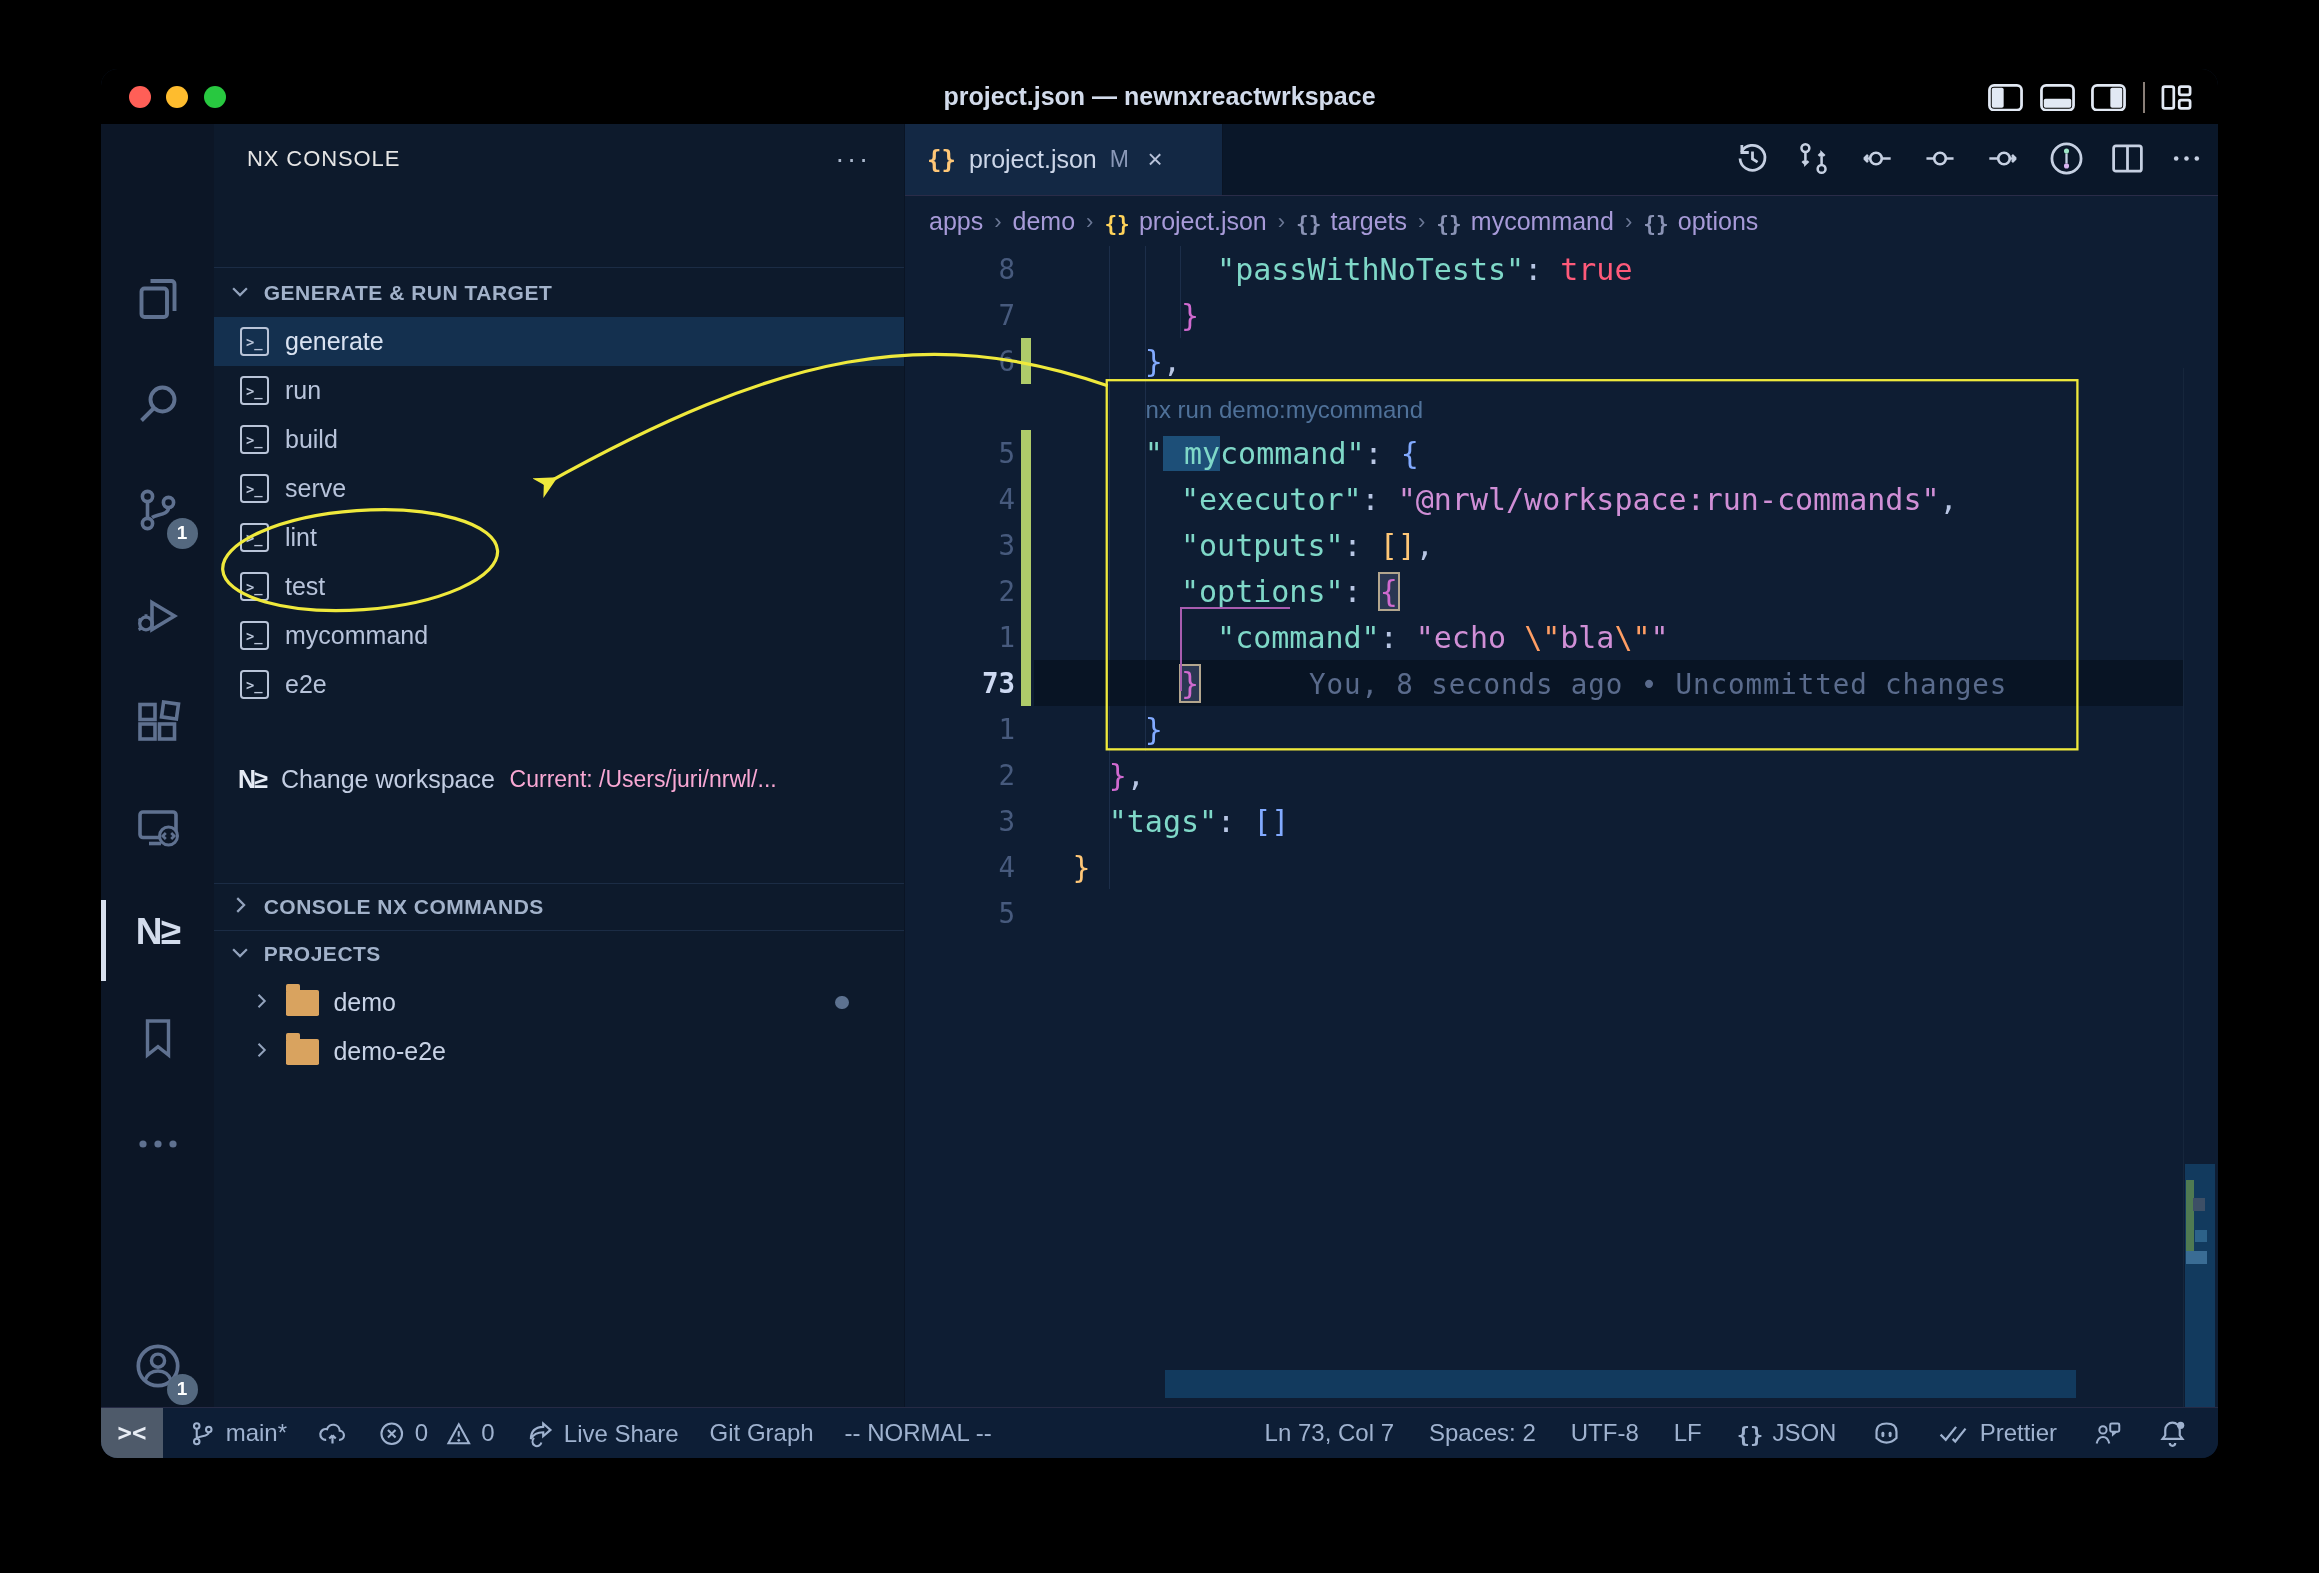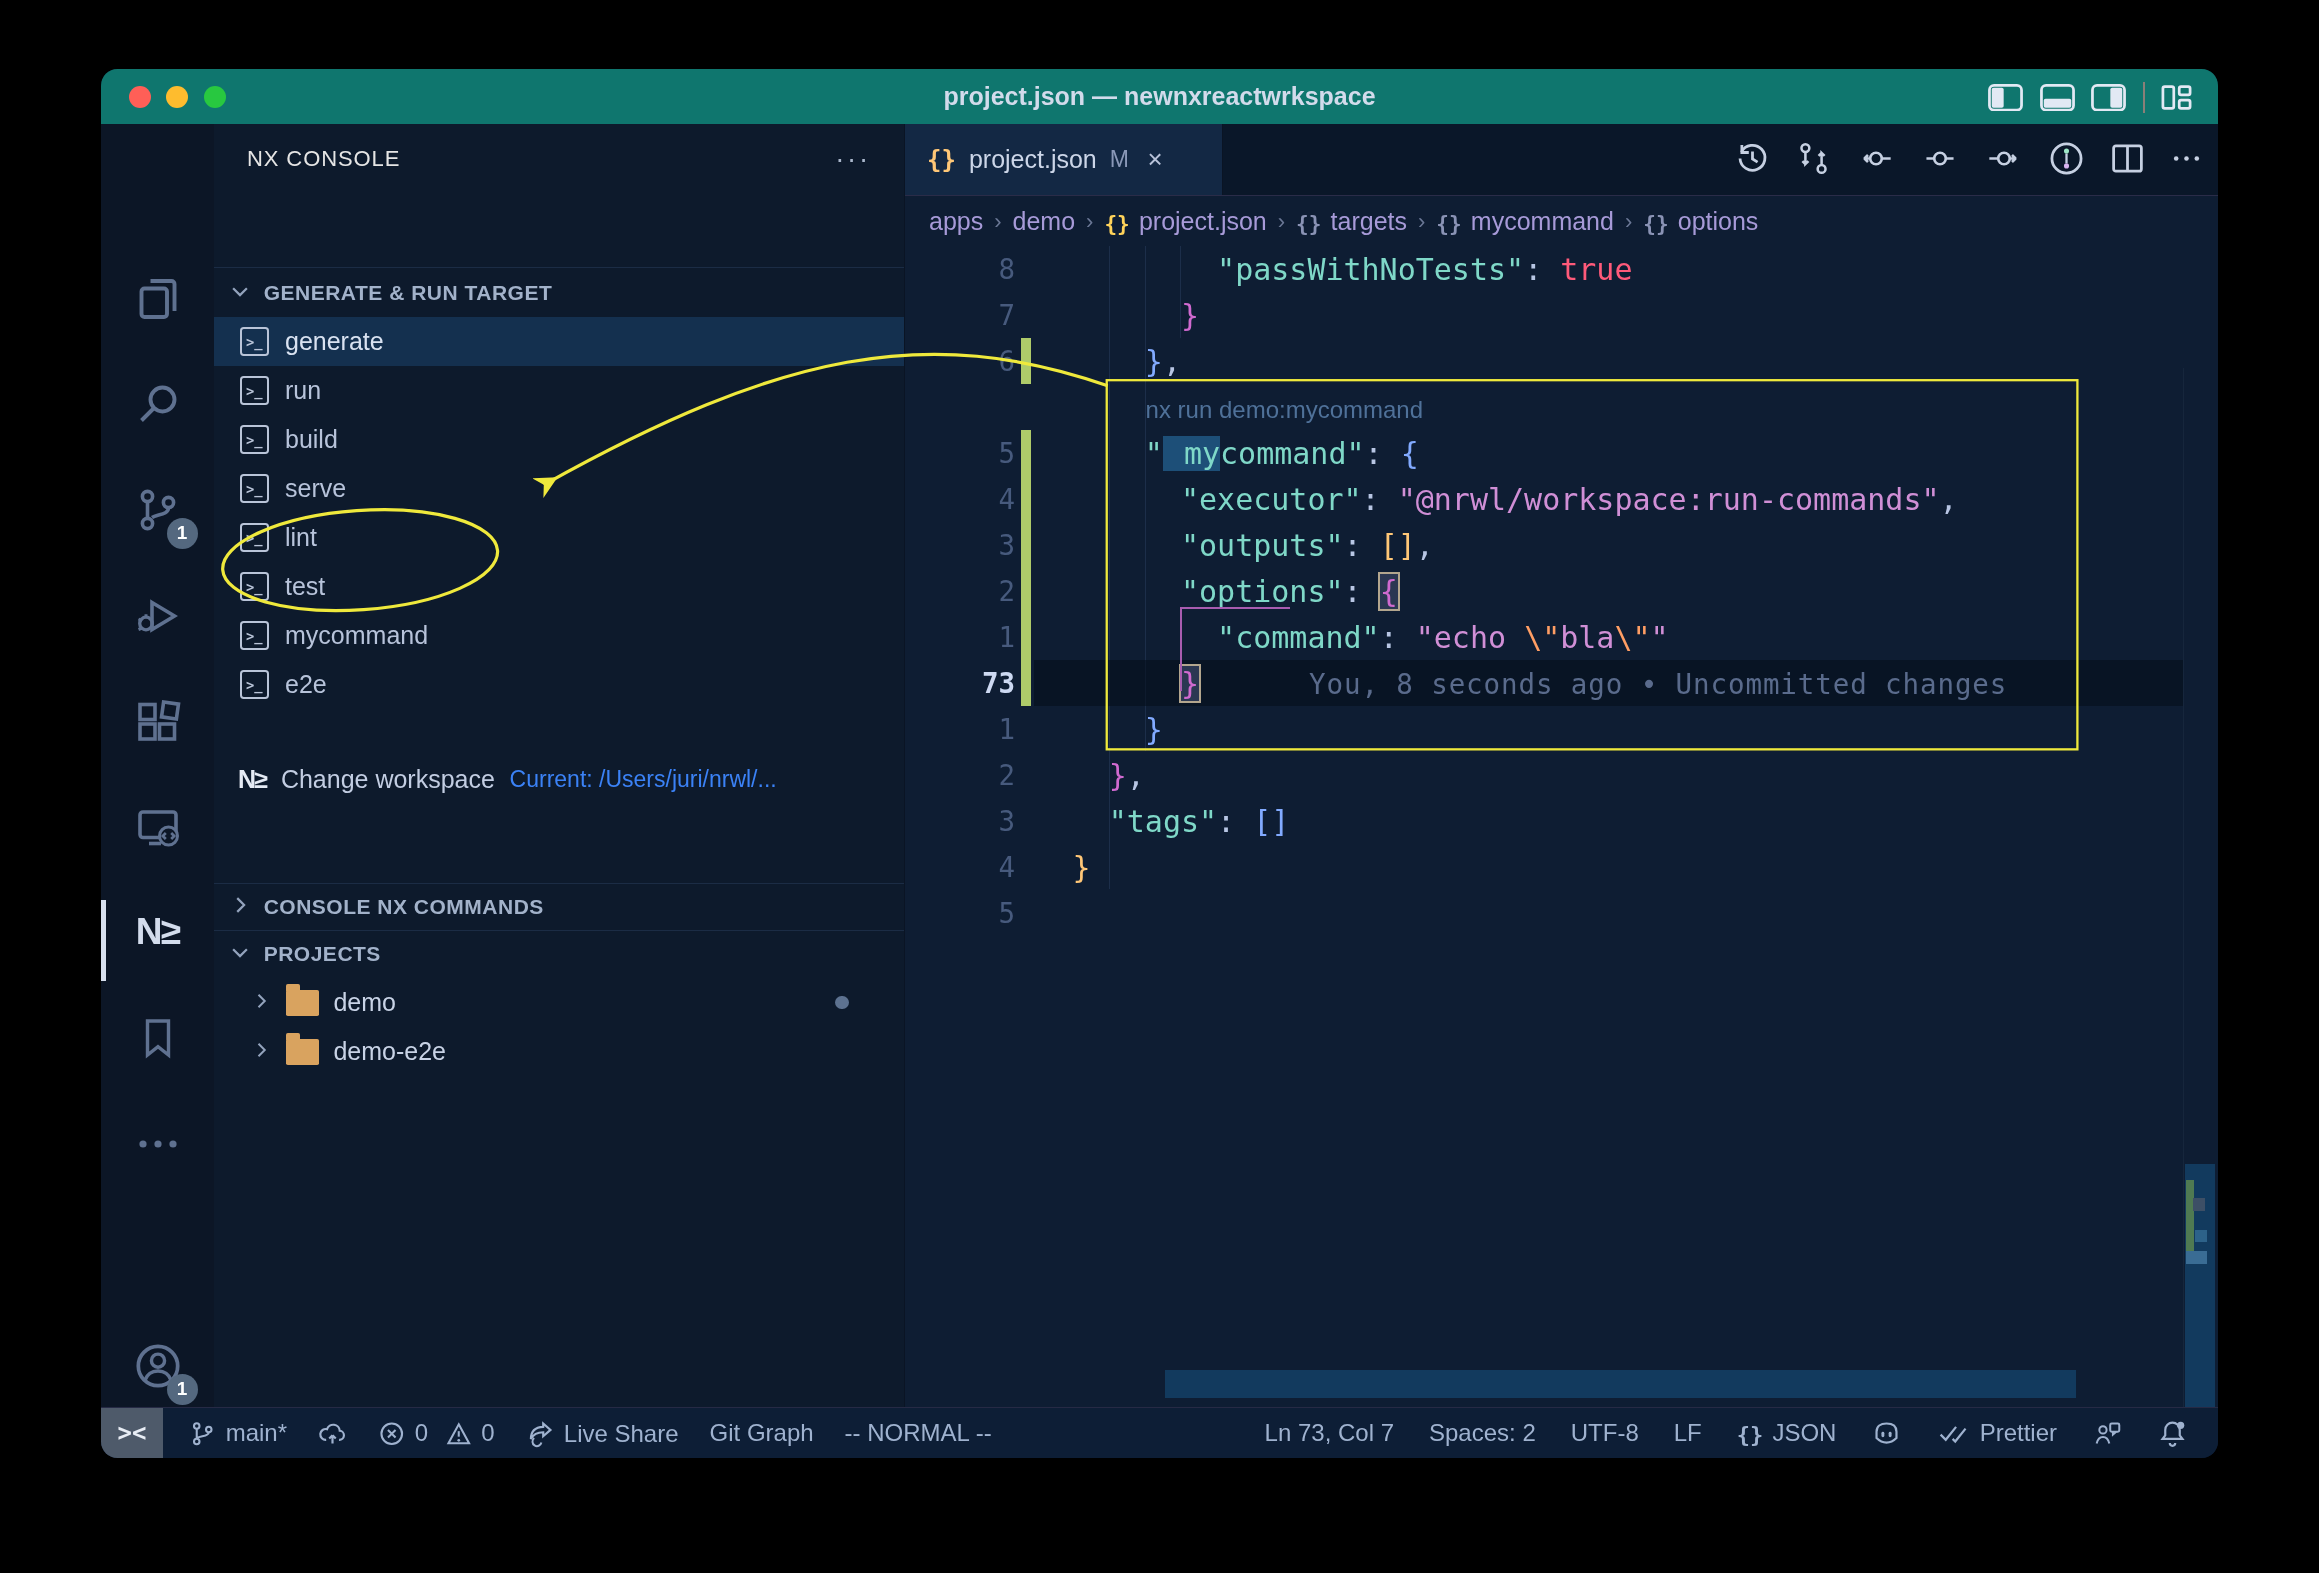--- a/index.html
+++ b/index.html
@@ -4,21 +4,21 @@
 <style>
   :root{
     --ui-font:"Liberation Sans",sans-serif;
     --mono:"DejaVu Sans Mono",monospace;
   }
   *{margin:0;padding:0;box-sizing:border-box;}
   html,body{width:2320px;height:1574px;background:#000;overflow:hidden;font-family:var(--ui-font);}
   #window{position:absolute;left:101px;top:69px;width:2117px;height:1389px;background:#0e1d33;border-radius:16.5px;overflow:hidden;}
 
   
-  #titlebar{position:absolute;left:0;top:0;width:100%;height:55px;background:#0f766e;display:flex;align-items:center;}
+  #titlebar{position:absolute;left:0;top:0;width:100%;height:55px;background:#000000;display:flex;align-items:center;}
   .tl{position:absolute;top:16.5px;width:22px;height:22px;border-radius:50%;}
   #tl-close{left:27.5px;background:var(--traffic-red);}
   #tl-min{left:65px;background:var(--traffic-yellow);}
   #tl-max{left:103px;background:var(--traffic-green);}
   #win-title{position:absolute;left:0;right:0;text-align:center;color:#d2dbeb;font-size:25px;font-weight:700;}
   #win-controls{position:absolute;right:26px;top:13px;display:flex;align-items:center;gap:16.5px;color:#e2e9f4;}
   #win-controls svg{display:block;}
 
   
   #activitybar{position:absolute;left:0;top:55px;width:113px;height:1283px;background:#0c1626;}
@@ -36,21 +36,21 @@
   #sb-more{margin-left:auto;color:#aab7cc;font-size:27.5px;letter-spacing:2.8px;line-height:9.2px;}
   .sb-sep{position:absolute;left:0;width:100%;height:0;border-top:0.9px solid #1b2c45;}
   .sb-section-h{position:absolute;left:0;width:100%;height:48px;display:flex;align-items:center;gap:13px;padding-left:14.7px;color:#a2b2ca;font-weight:700;font-size:21px;letter-spacing:0.5px;}
   .chev{color:#93a3bd;}
   #target-list{position:absolute;left:0;top:193px;width:100%;}
   .trow{height:49px;display:flex;align-items:center;gap:16.5px;padding-left:26px;color:#b7c3da;font-size:25px;}
   .trow.sel{background:#14304f;color:#d9e2f1;}
   .term-ic{width:28.5px;height:28.5px;border:2.3px solid #b9c4d8;border-radius:3.7px;display:flex;align-items:center;justify-content:center;font-family:var(--mono);font-size:13.8px;font-weight:700;color:#b9c4d8;flex:none;}
   #change-ws{position:absolute;left:0;top:631px;width:100%;height:49px;display:flex;align-items:center;gap:14.7px;padding-left:24px;font-size:25px;color:#c2cde2;}
   #change-ws .nxsm{font-weight:800;font-size:25px;color:#e5ebf5;letter-spacing:-1.8px;}
-  #change-ws .detail{color:#3b82f6;font-size:23px;white-space:nowrap;overflow:hidden;}
+  #change-ws .detail{color:#f9a8d4;font-size:23px;white-space:nowrap;overflow:hidden;}
   .proj-row{position:absolute;left:0;width:100%;height:49px;display:flex;align-items:center;gap:14.7px;padding-left:37px;font-size:25px;color:#c8d3e6;}
   .folder{width:33px;height:26px;position:relative;flex:none;}
   .folder::before{content:"";position:absolute;left:0;top:-5.5px;width:14.7px;height:7.3px;background:var(--folder);border-radius:1.8px 1.8px 0 0;}
   .folder::after{content:"";position:absolute;left:0;top:0;width:33px;height:26px;background:var(--folder);border-radius:1.8px;}
   .proj-dot{position:absolute;right:55px;width:13.8px;height:13.8px;border-radius:50%;background:#5d7290;}
 
   
   #editor{position:absolute;left:804px;top:55px;width:1313px;height:1283px;background:#0e1d33;}
   #tabbar{position:absolute;left:0;top:0;width:100%;height:72px;background:#0a1729;border-bottom:1.8px solid #2a2c48;display:flex;}
   #tab-active{width:318px;height:100%;background:#132844;display:flex;align-items:center;gap:13px;padding:0 22px;border-right:0.9px solid #0a1424;}

